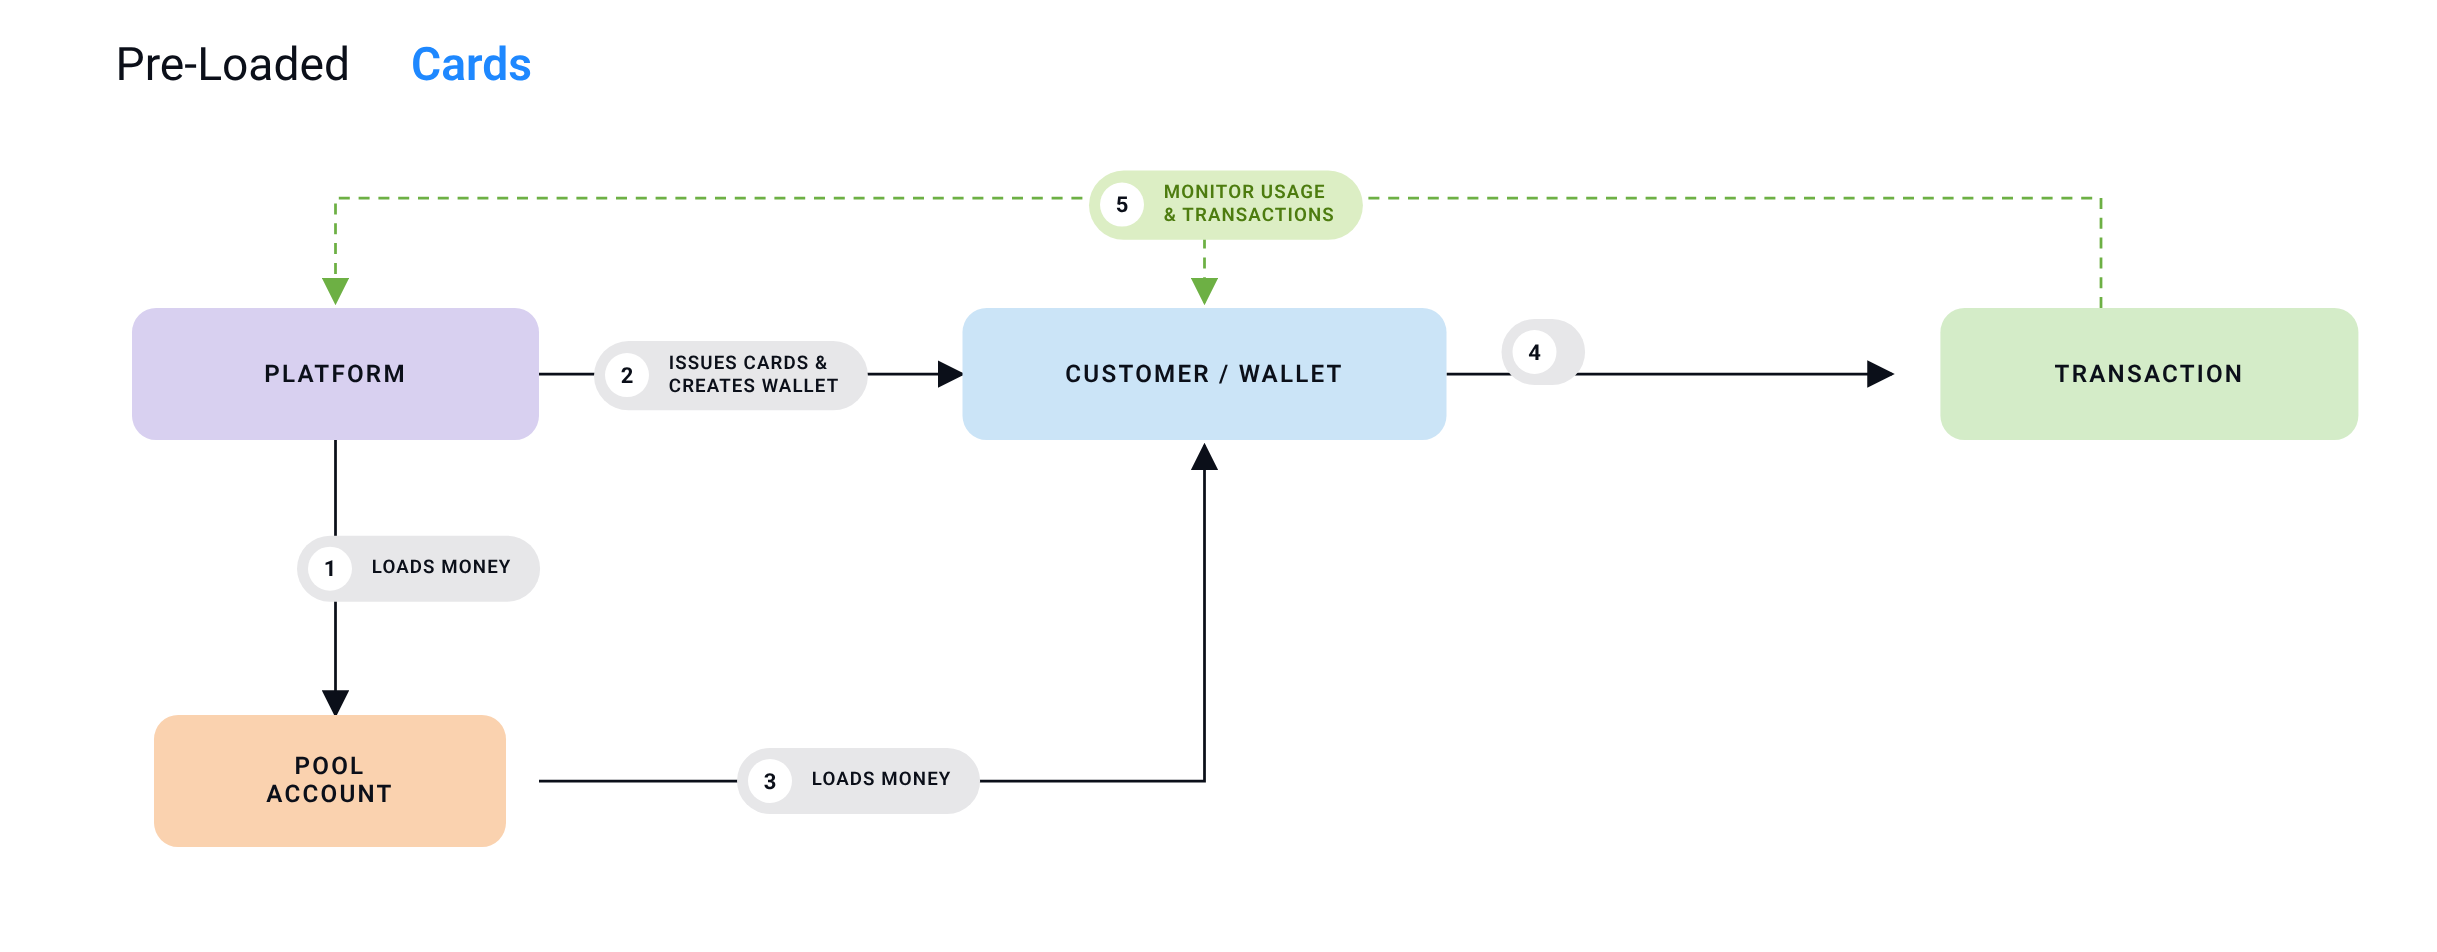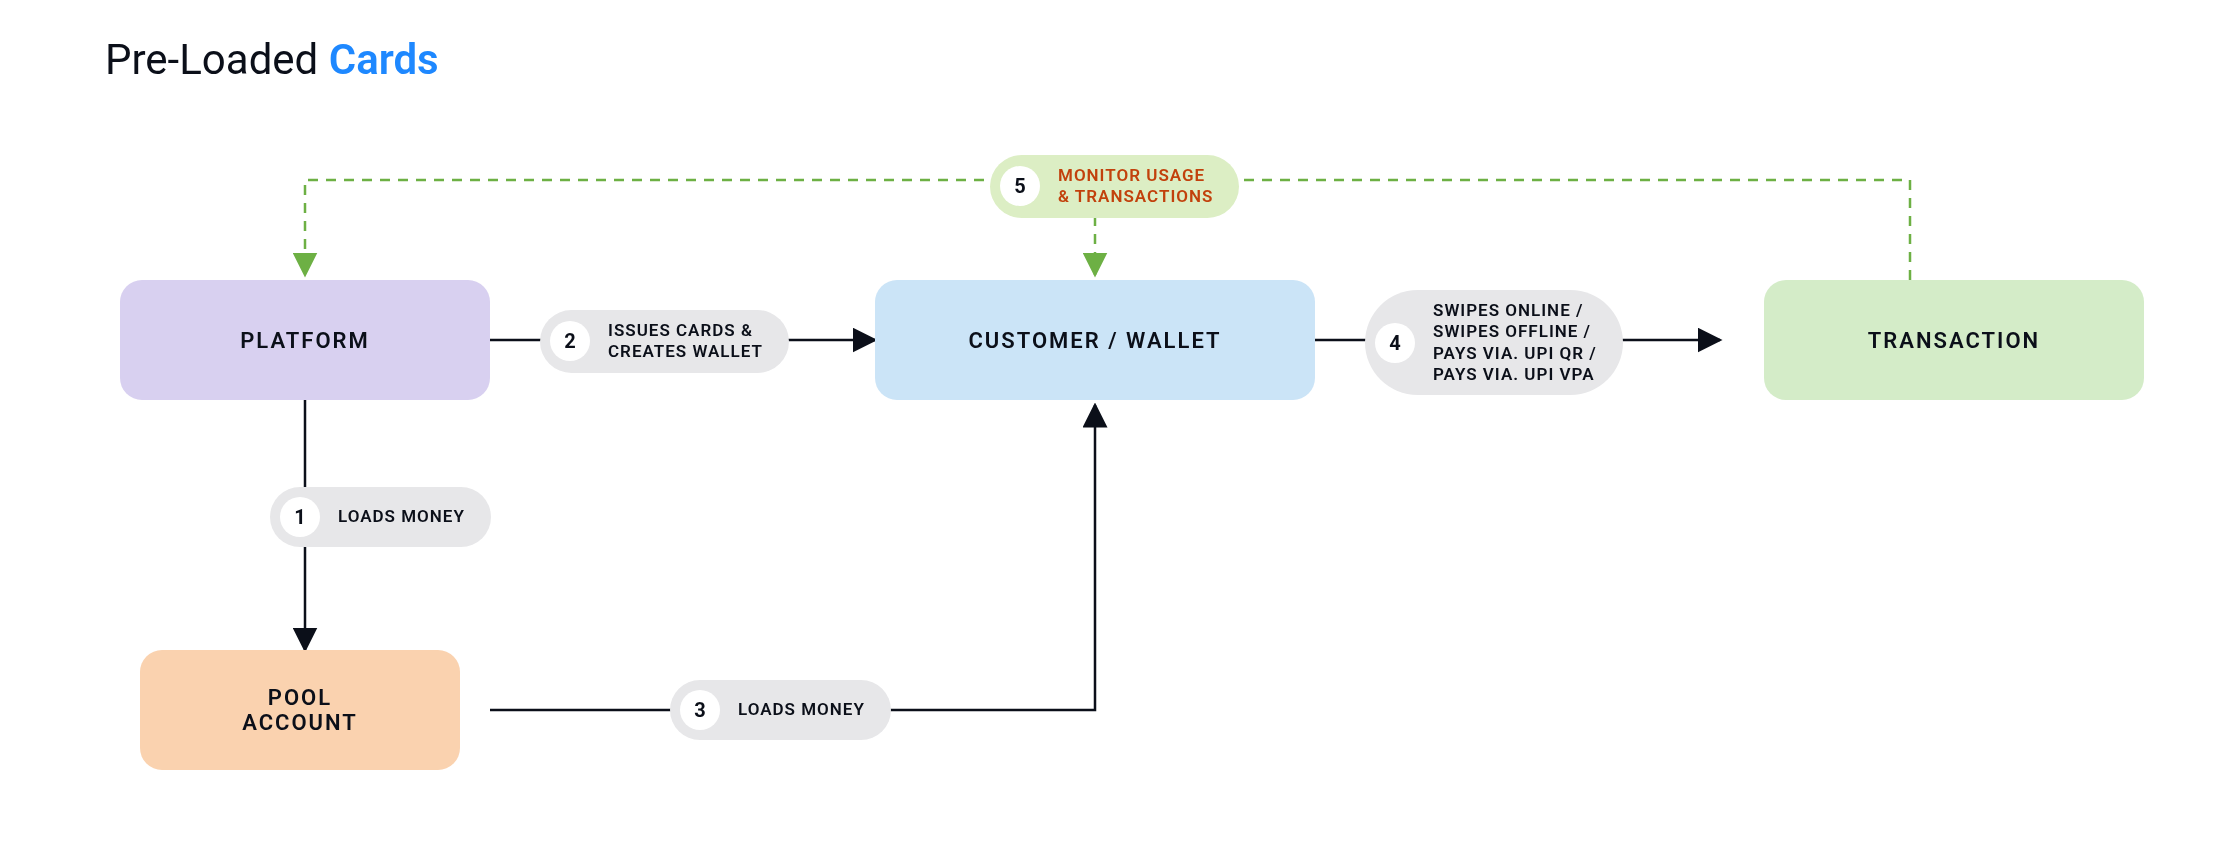--- a/index.html
+++ b/index.html
@@ -14,20 +14,21 @@
     position: absolute;
     left: 105px;
     top: 35px;
     font-size: 42px;
     font-weight: 400;
     color: #0b0f19;
   }
   .title .accent {
     color: #1e88ff;
     font-weight: 600;
+    margin-left: 45px;
   }
   .node {
     position: absolute;
     border-radius: 22px;
     display: flex;
     align-items: center;
     justify-content: center;
     text-align: center;
     font-size: 22px;
     font-weight: 600;
@@ -63,21 +64,21 @@
     flex-shrink: 0;
   }
   .step-label {
     font-size: 17px;
     line-height: 1.25;
     font-weight: 600;
     letter-spacing: 1px;
     color: #0b0f19;
     white-space: pre-line;
   }
-  .step-pill.green .step-label { color: #c2410c; }
+  .step-pill.green .step-label { color: #4d7c0f; }
 
   svg.edges {
     position: absolute;
     left: 0; top: 0;
     width: 2215px;
     height: 865px;
     pointer-events: none;
   }
 </style>
 </head>
@@ -137,23 +138,19 @@
 CREATES WALLET</div>
 </div>
 
 <div class="step-pill" style="left:670px; top:680px;">
   <div class="step-num">3</div>
   <div class="step-label">LOADS MONEY</div>
 </div>
 
 <div class="step-pill" style="left:1365px; top:290px;">
   <div class="step-num">4</div>
-  <div class="step-label">SWIPES ONLINE /
-SWIPES OFFLINE /
-PAYS VIA. UPI QR /
-PAYS VIA. UPI VPA</div>
 </div>
 
 <div class="step-pill green" style="left:990px; top:155px;">
   <div class="step-num">5</div>
   <div class="step-label">MONITOR USAGE
 &amp; TRANSACTIONS</div>
 </div>
 
 </body></html>

